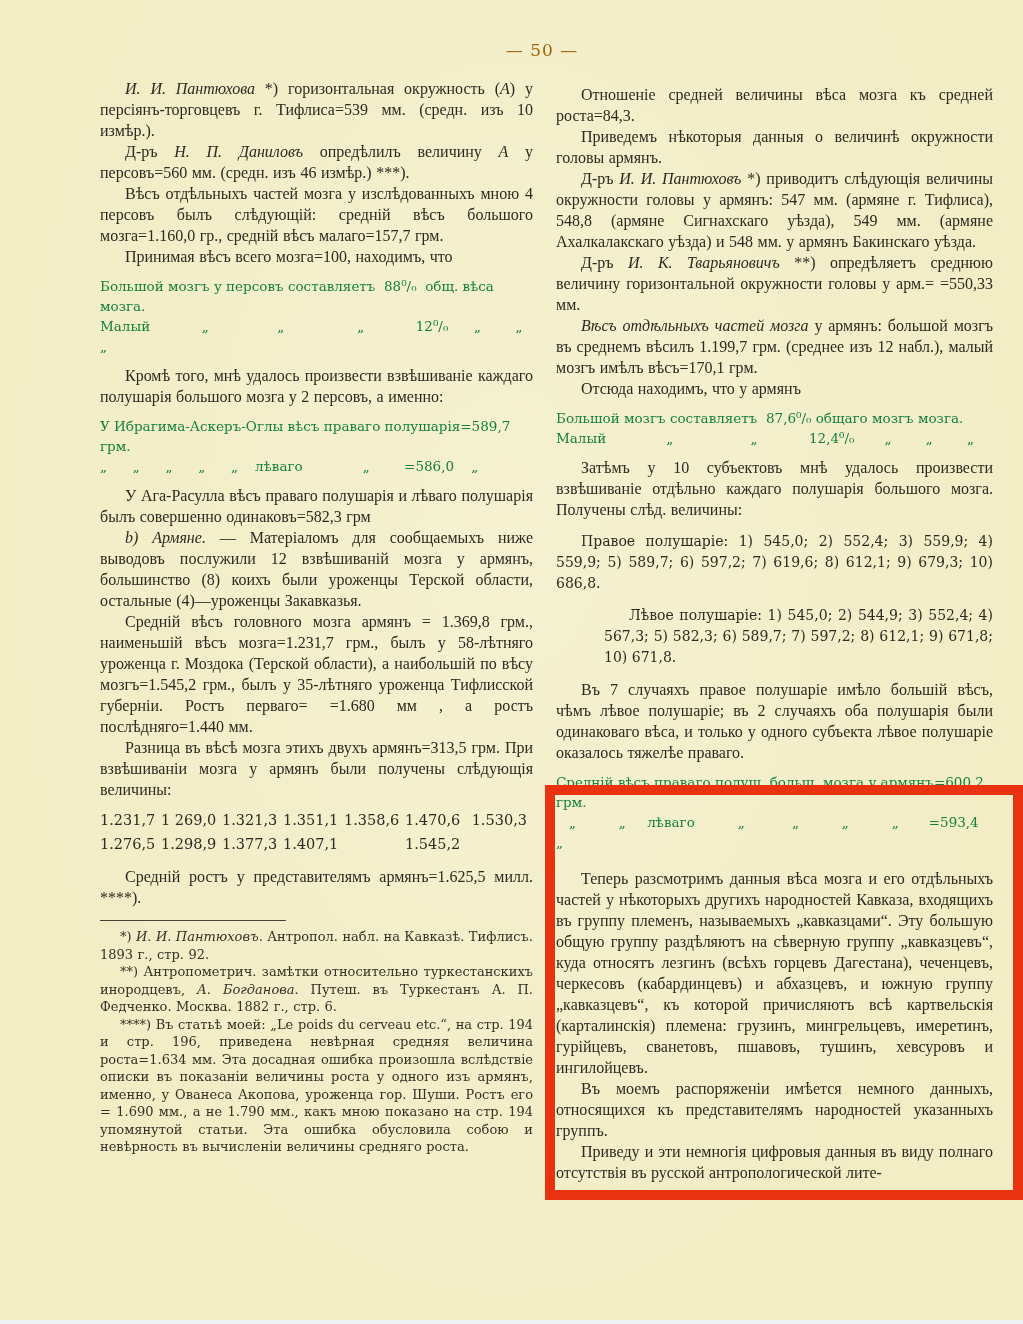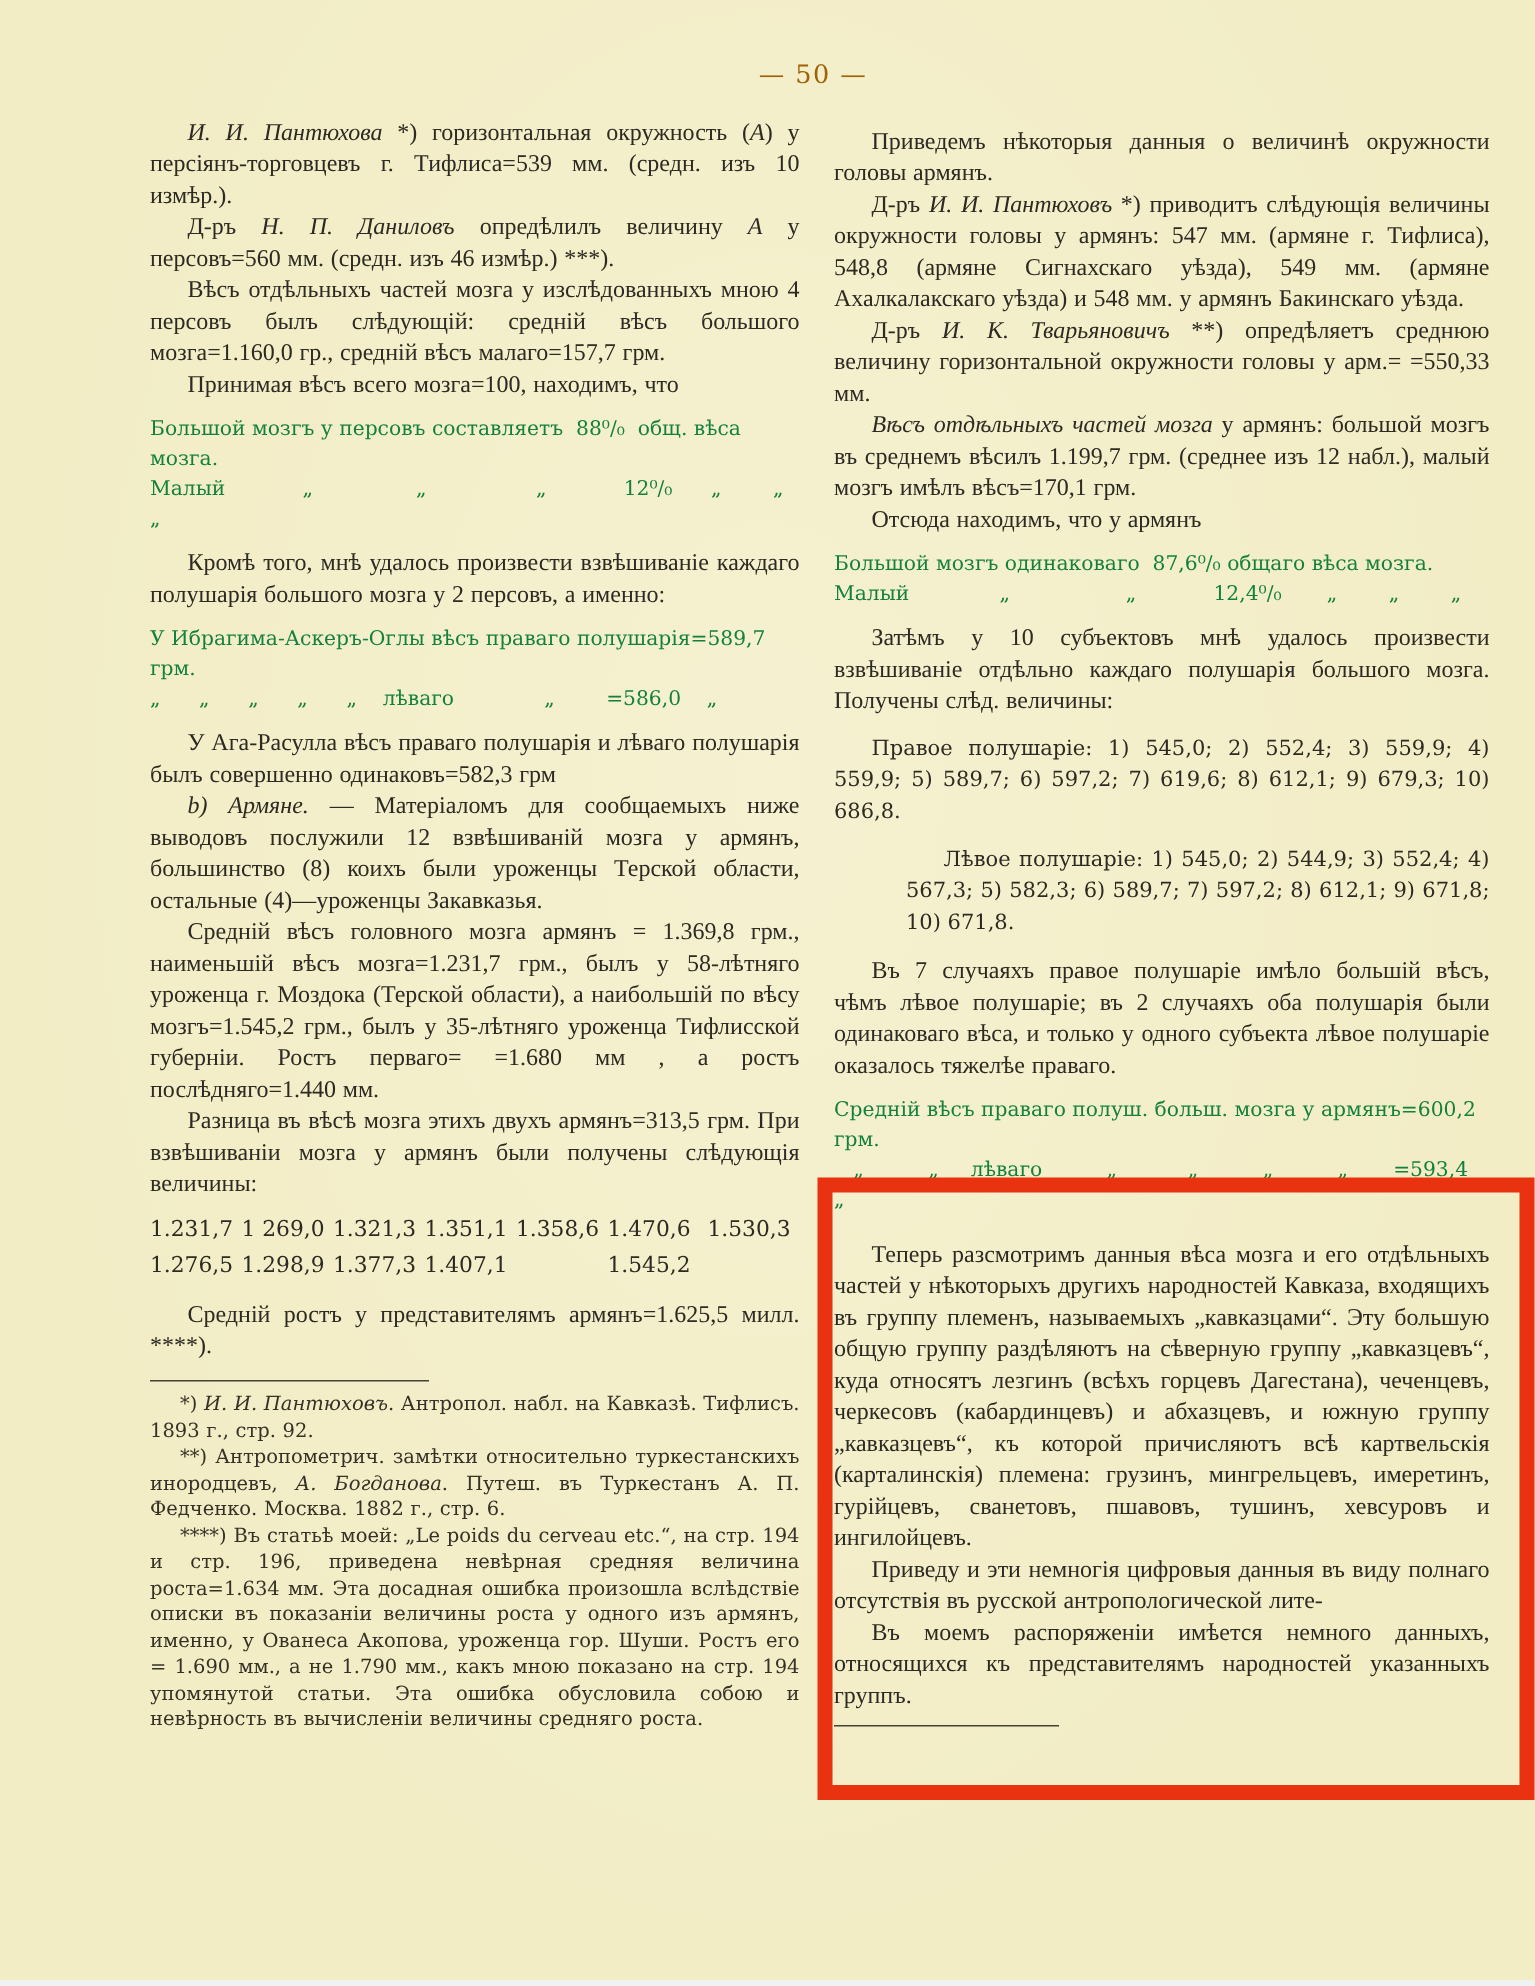--- a/index.html
+++ b/index.html
@@ -80,34 +80,35 @@
     <span class="cell"></span>
   </div>
   <p class="para">Средній ростъ у представителямъ армянъ=1.625,5 милл. ****).</p>
   <hr class="fn-rule">
   <p class="footnote">*) <i>И. И. Пантюховъ</i>. Антропол. набл. на Кавказѣ. Тифлисъ. 1893 г., стр. 92.</p>
   <p class="footnote">**) Антропометрич. замѣтки относительно туркестанскихъ инородцевъ, <i>А. Богданова</i>. Путеш. въ Туркестанъ А. П. Федченко. Москва. 1882 г., стр. 6.</p>
   <p class="footnote">****) Въ статьѣ моей: „Le poids du cerveau etc.“, на стр. 194 и стр. 196, приведена невѣрная средняя величина роста=1.634 мм. Эта досадная ошибка произошла вслѣдствіе описки въ показаніи величины роста у одного изъ армянъ, именно, у Ованеса Акопова, уроженца гор. Шуши. Ростъ его = 1.690 мм., а не 1.790 мм., какъ мною показано на стр. 194 упомянутой статьи. Эта ошибка обусловила собою и невѣрность въ вычисленіи величины средняго роста.</p>
 </div>
 
 <div id="right-col" class="col">
+  <p class="para">Отношеніе средней величины вѣса мозга къ средней роста=84,3.</p>
   <p class="para">Приведемъ нѣкоторыя данныя о величинѣ окружности головы армянъ.</p>
   <p class="para">Д-ръ <i>И. И. Пантюховъ</i> *) приводитъ слѣдующія величины окружности головы у армянъ: 547 мм. (армяне г. Тифлиса), 548,8 (армяне Сигнахскаго уѣзда), 549 мм. (армяне Ахалкалакскаго уѣзда) и 548 мм. у армянъ Бакинскаго уѣзда.</p>
   <p class="para">Д-ръ <i>И. К. Тварьяновичъ</i> **) опредѣляетъ среднюю величину горизонтальной окружности головы у арм.= =550,33 мм.</p>
   <p class="para"><i>Вѣсъ отдѣльныхъ частей мозга</i> у армянъ: большой мозгъ въ среднемъ вѣсилъ 1.199,7 грм. (среднее изъ 12 набл.), малый мозгъ имѣлъ вѣсъ=170,1 грм.</p>
   <p class="para">Отсюда находимъ, что у армянъ</p>
-  <div class="small-lines"><span>Большой мозгъ одинаковаго  87,6⁰/₀ общаго вѣса мозга.</span>
+  <div class="small-lines"><span>Большой мозгъ составляетъ  87,6⁰/₀ общаго мозгъ мозга.</span>
 <span>Малый              „                  „            12,4⁰/₀       „        „        „</span></div>
   <p class="para">Затѣмъ у 10 субъектовъ мнѣ удалось произвести взвѣшиваніе отдѣльно каждаго полушарія большого мозга. Получены слѣд. величины:</p>
   <p class="data-para sp-before">Правое полушаріе: 1) 545,0; 2) 552,4; 3) 559,9; 4) 559,9; 5) 589,7; 6) 597,2; 7) 619,6; 8) 612,1; 9) 679,3; 10) 686,8.</p>
   <p class="data-para sp-before sp-after">Лѣвое полушаріе: 1) 545,0; 2) 544,9; 3) 552,4; 4) 567,3; 5) 582,3; 6) 589,7; 7) 597,2; 8) 612,1; 9) 671,8; 10) 671,8.</p>
   <p class="para">Въ 7 случаяхъ правое полушаріе имѣло большій вѣсъ, чѣмъ лѣвое полушаріе; въ 2 случаяхъ оба полушарія были одинаковаго вѣса, и только у одного субъекта лѣвое полушаріе оказалось тяжелѣе праваго.</p>
   <div class="small-lines"><span>Средній вѣсъ праваго полуш. больш. мозга у армянъ=600,2 грм.</span>
 <span>   „          „     лѣваго          „           „          „          „       =593,4     „</span></div>
   <p class="para" style="margin-top:16px">Теперь разсмотримъ данныя вѣса мозга и его отдѣльныхъ частей у нѣкоторыхъ другихъ народностей Кавказа, входящихъ въ группу племенъ, называемыхъ „кавказцами“. Эту большую общую группу раздѣляютъ на сѣверную группу „кавказцевъ“, куда относятъ лезгинъ (всѣхъ горцевъ Дагестана), чеченцевъ, черкесовъ (кабардинцевъ) и абхазцевъ, и южную группу „кавказцевъ“, къ которой причисляютъ всѣ картвельскія (карталинскія) племена: грузинъ, мингрельцевъ, имеретинъ, гурійцевъ, сванетовъ, пшавовъ, тушинъ, хевсуровъ и ингилойцевъ.</p>
+  <p class="para">Въ моемъ распоряженіи имѣется немного данныхъ, относящихся къ представителямъ народностей указанныхъ группъ.</p>
   <p class="para">Приведу и эти немногія цифровыя данныя въ виду полнаго отсутствія въ русской антропологической лите-</p>
-  <p class="para">Въ моемъ распоряженіи имѣется немного данныхъ, относящихся къ представителямъ народностей указанныхъ группъ.</p>
   <hr class="fn-rule" style="width:150px;margin:9px 0 5px 0">
 
 </div>
 
 <div class="highlight-box" style="border-color: rgb(233, 50, 15);"></div>
 <div class="bottom-edge"></div>
 
 </body></html>

